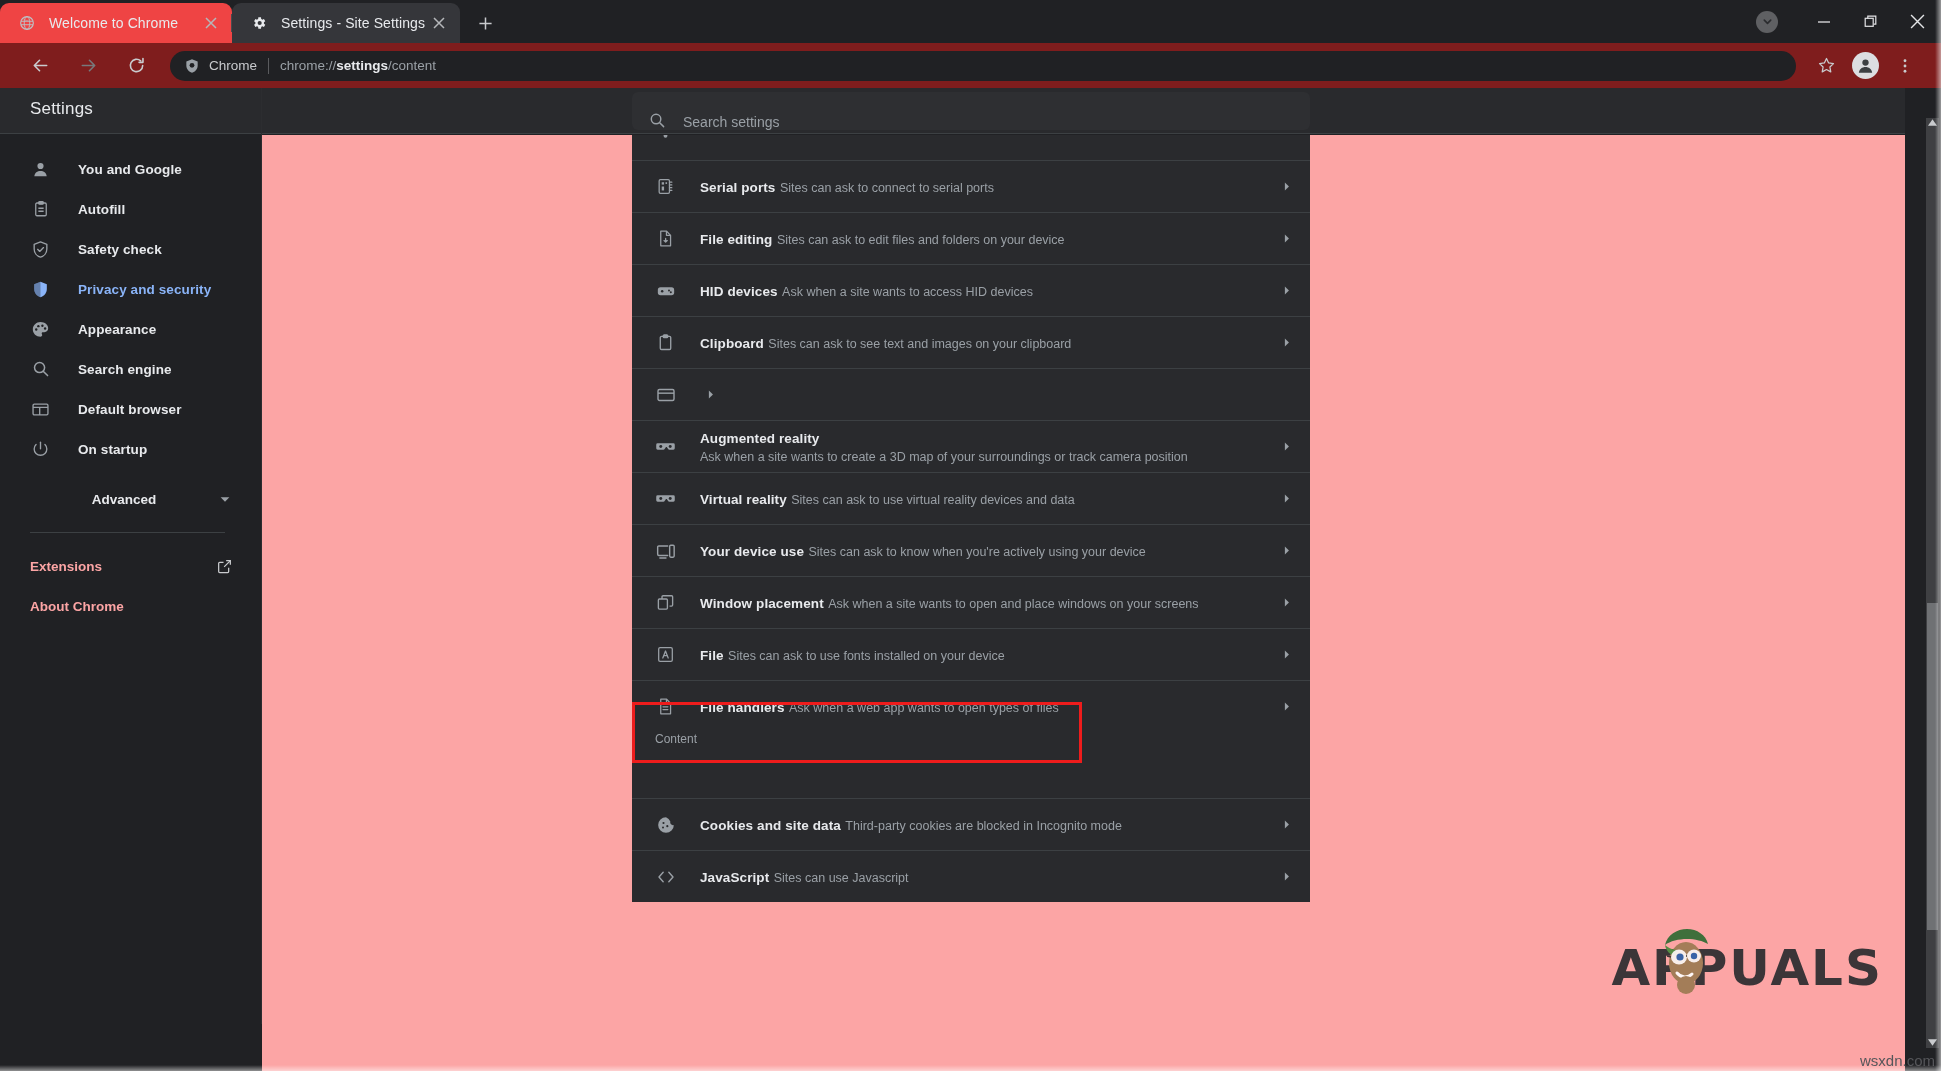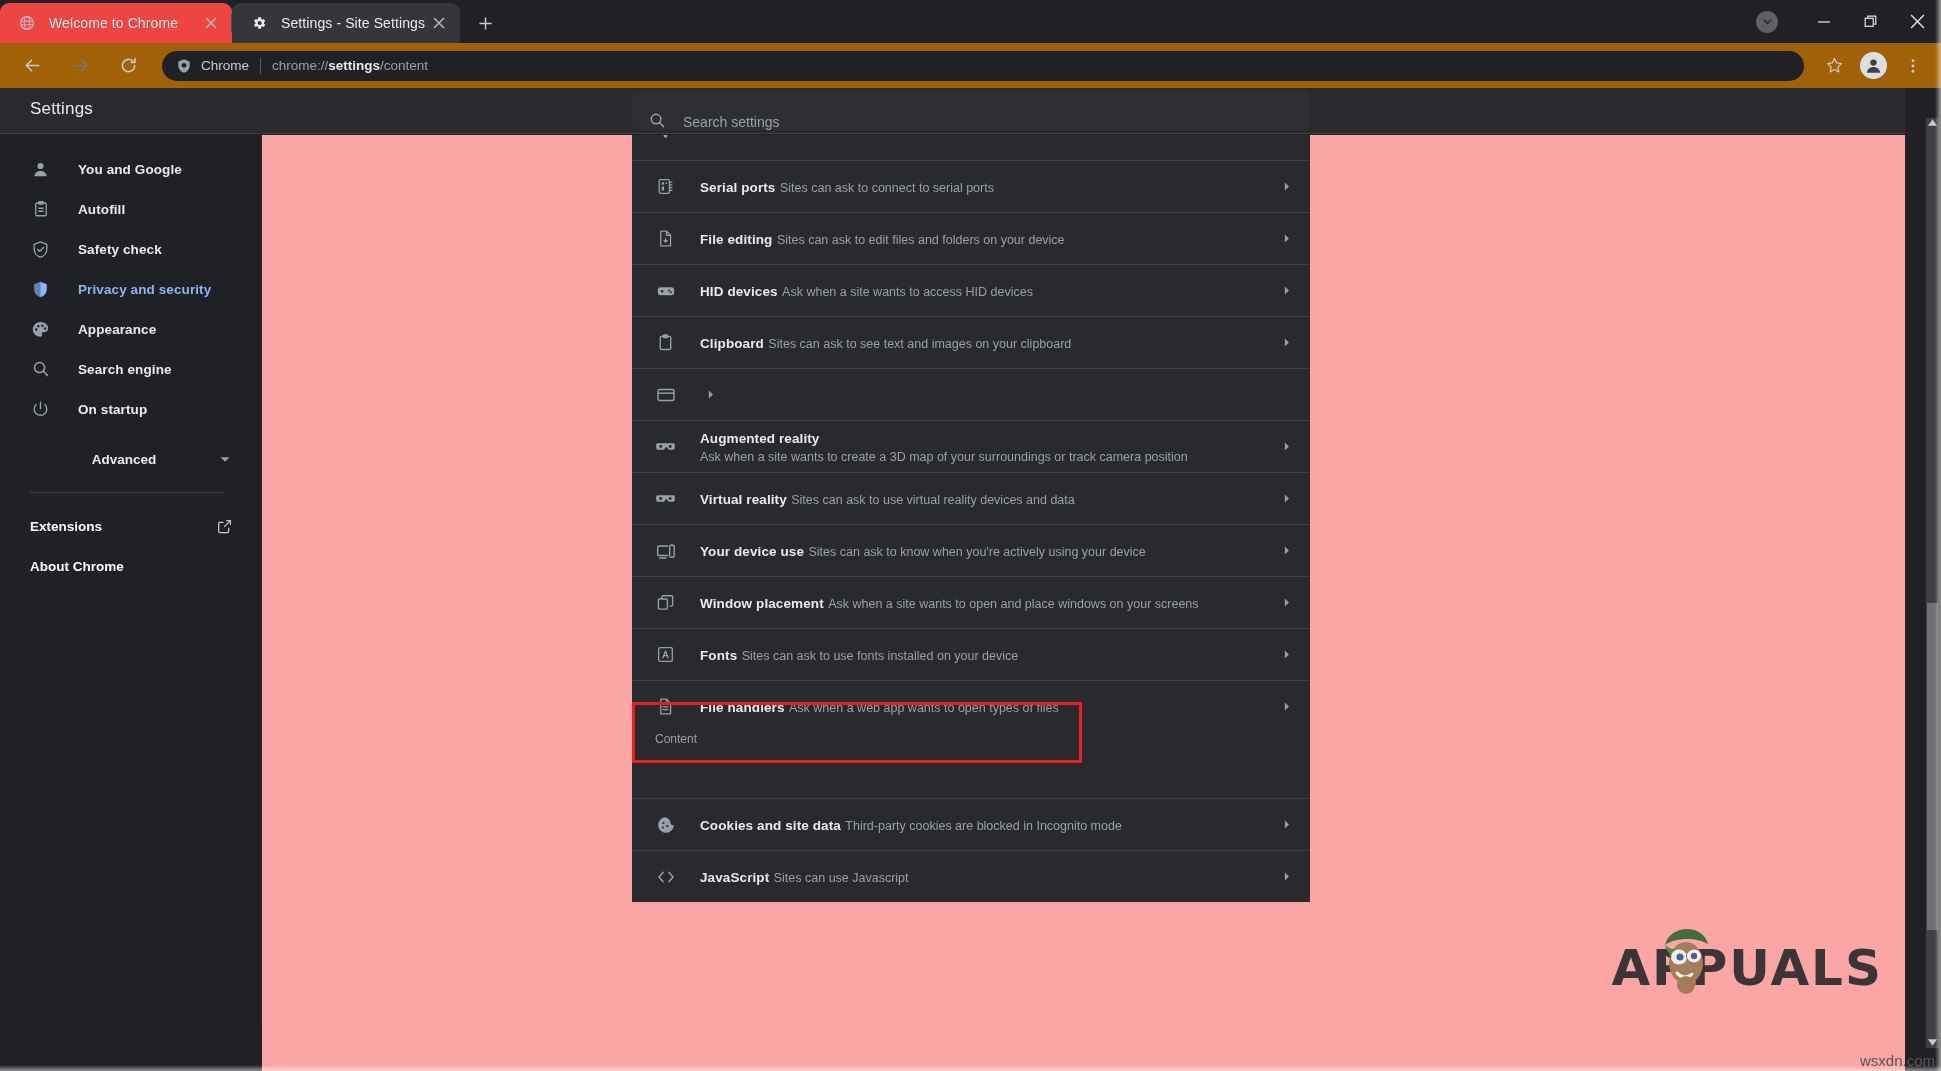--- a/index.html
+++ b/index.html
@@ -87,23 +87,23 @@
     width: 22px; height: 22px; border-radius: 50%;
     background: #5f6063;
     display: flex; align-items: center; justify-content: center;
     margin-right: 22px;
   }
 
   
   #toolbar {
     position: absolute; left: 0; top: 43px;
     width: 1941px; height: 45px;
-    background: #a16207;
+    background: #7f1d1d;
     display: flex; align-items: center;
-    padding: 0 8px;
+    padding: 0 16px;
   }
   .nav-btn {
     width: 34px; height: 34px;
     margin: 0 7px;
     display: flex; align-items: center; justify-content: center;
     border-radius: 50%;
     color: #c9cbce;
     flex: 0 0 34px;
   }
   .nav-btn.disabled { color: #77797c; }
@@ -221,21 +221,21 @@
   #side-advanced .adv-label { flex: 1 1 auto; }
   #side-advanced .adv-chevron { color: #9aa0a6; display: flex; }
   #side-divider {
     height: 1px; background: #3c4043;
     margin: 13px 0 13px 30px; width: 195px;
   }
   .side-link {
     height: 40px;
     display: flex; align-items: center;
     padding: 0 30px 0 30px;
-    color: #ffffff; font-size: 13.5px; font-weight: 700;
+    color: #fca5a5; font-size: 13.5px; font-weight: 700;
   }
   .side-link .sl-label { flex: 1 1 auto; }
   .side-link .sl-ext { color: #c9cbce; display: flex; }
   #sidebar-rule {
     position: absolute; left: 261px; top: 0;
     width: 1px; height: 936px; background: #2c2d30;
   }
 
   
   #content {
@@ -557,20 +557,29 @@
       <div class="side-item">
         <span class="si-icon">
           <svg width="18" height="18" viewBox="0 0 20 20" fill="none" stroke="currentColor" stroke-width="1.7" stroke-linecap="round">
             <circle cx="8.4" cy="8.4" r="5.6"></circle>
               <path d="M12.7 12.7l4.6 4.6"></path>
           </svg>
         </span>
         <span>Search engine</span>
       </div>
 
+      <div class="side-item">
+        <span class="si-icon">
+          <svg width="19" height="19" viewBox="0 0 24 24" fill="none" stroke="currentColor" stroke-width="1.7">
+            <rect x="2.6" y="5.2" width="18.8" height="13.6" rx="1.6"></rect>
+            <path d="M2.6 9.4h18.8M11 9.4v9.4"></path>
+          </svg>
+        </span>
+        <span>Default browser</span>
+      </div>
 
       <div class="side-item">
         <span class="si-icon">
           <svg width="19" height="19" viewBox="0 0 24 24" fill="none" stroke="currentColor" stroke-width="1.7" stroke-linecap="round">
             <path d="M12 2.8v8.4"></path>
               <path d="M17.6 5.6a8 8 0 11-11.2 0"></path>
           </svg>
         </span>
         <span>On startup</span>
       </div>
@@ -788,21 +797,21 @@
         </div>
 
         <div class="row">
           <span class="row-icon">
             <svg width="19" height="19" viewBox="0 0 24 24" fill="none" stroke="currentColor" stroke-width="1.6">
               <rect x="3.4" y="3.4" width="17.2" height="17.2" rx="1.8"></rect>
               <path d="M8.6 16.4l3.4-8.8 3.4 8.8M9.9 13.4h4.2" stroke-linecap="round" stroke-linejoin="round"></path>
             </svg>
           </span>
           <span class="row-text">
-            <span class="row-title">Fonts</span>
+            <span class="row-title">File</span>
             <span class="row-sub">Sites can ask to use fonts installed on your device</span>
           </span>
           <span class="row-arrow">
             <svg width="13" height="13" viewBox="0 0 16 16" fill="currentColor">
                 <path d="M6 3l5 5-5 5z"></path>
               </svg>
           </span>
         </div>
 
         <div class="row">

